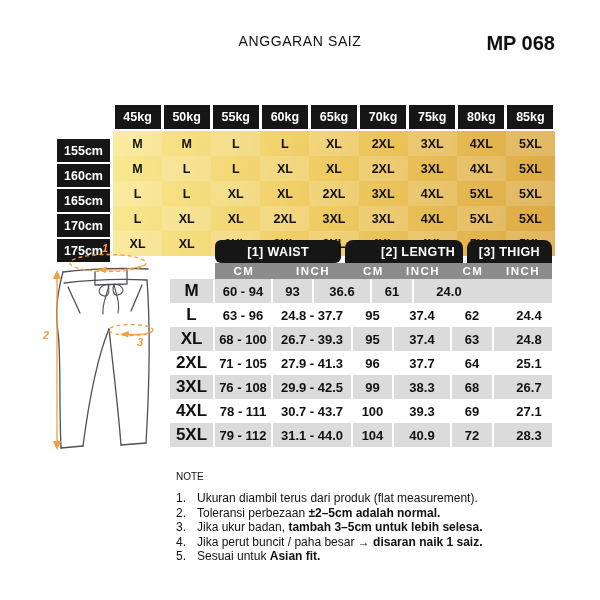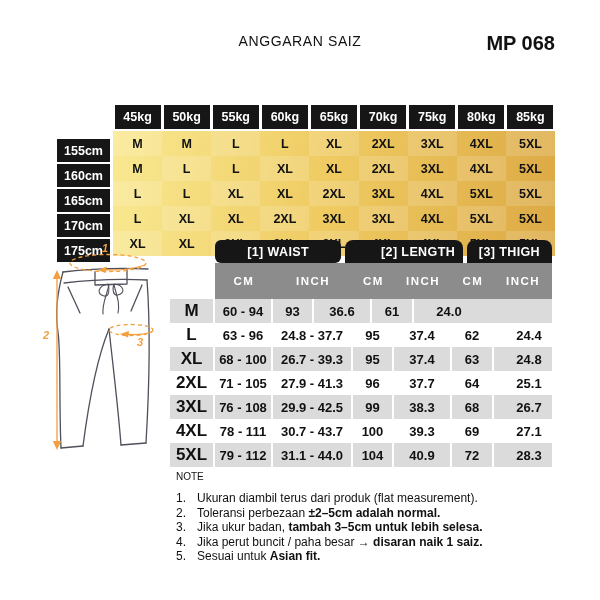--- a/index.html
+++ b/index.html
@@ -28,21 +28,21 @@
 
   
   .pants{position:absolute;left:35px;top:242px;}
 
   
   .mtable{position:absolute;left:170px;top:240px;width:382px;}
   .t-header{display:flex;margin-left:45px;gap:4px;height:23px;}
   .hb{background:var(--black);color:#fff;font-size:12.5px;font-weight:bold;letter-spacing:.4px;
     border-radius:8px 8px 0 0;display:flex;align-items:center;justify-content:center;}
   .hb-waist{width:138px;border-radius:6px;}.hb-length{width:98px;padding-left:28px;}.hb-thigh{width:93px;}
-  .t-sub{display:flex;margin-left:45px;height:36px;background:var(--gray);}
+  .t-sub{display:flex;margin-left:45px;height:16px;background:var(--gray);}
   .t-sub div{display:flex;align-items:center;justify-content:center;color:#fff;
     font-size:11.5px;font-weight:bold;letter-spacing:1.5px;}
   .t-rows .t-row{display:flex;height:24px;}
   .t-row:nth-child(odd){background:var(--rowgray);}
   .t-row .cell{display:flex;align-items:center;justify-content:center;font-size:13px;font-weight:bold;
     box-sizing:border-box;border-right:2px solid #fff;}
   .t-row .cell:last-child{border-right:none;padding-left:12px;}
   .c-size{width:45px;font-size:17px !important;}
   .c-wcm{width:58px;}.c-winch{width:80px;}.c-lcm{width:41px;}
   .c-linch{width:58px;}.c-tcm{width:42px;}.c-tinch{width:58px;}

